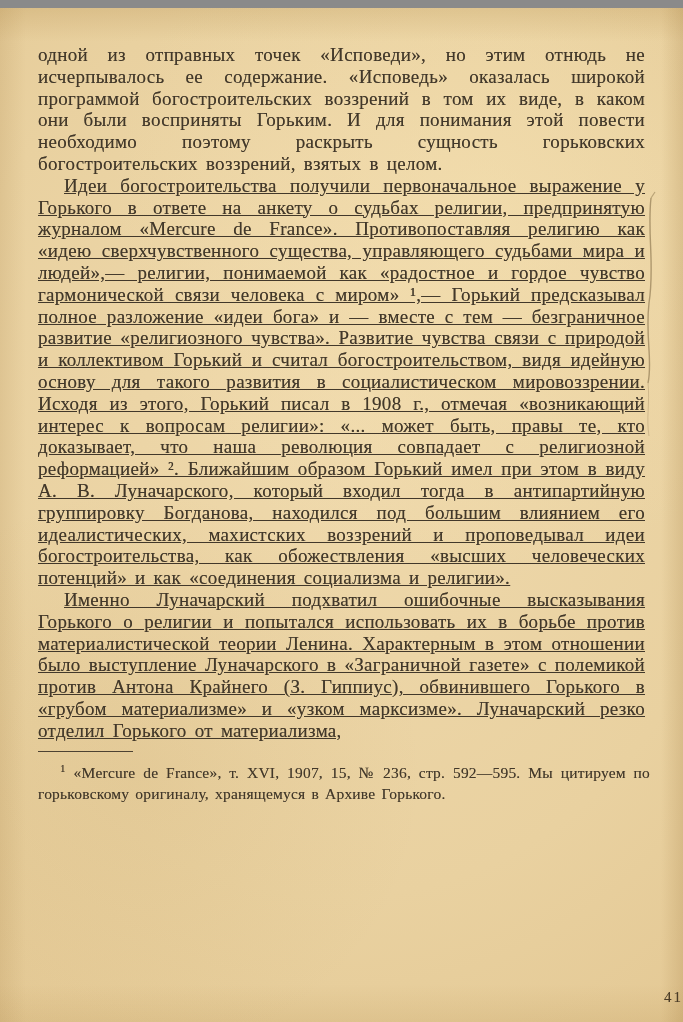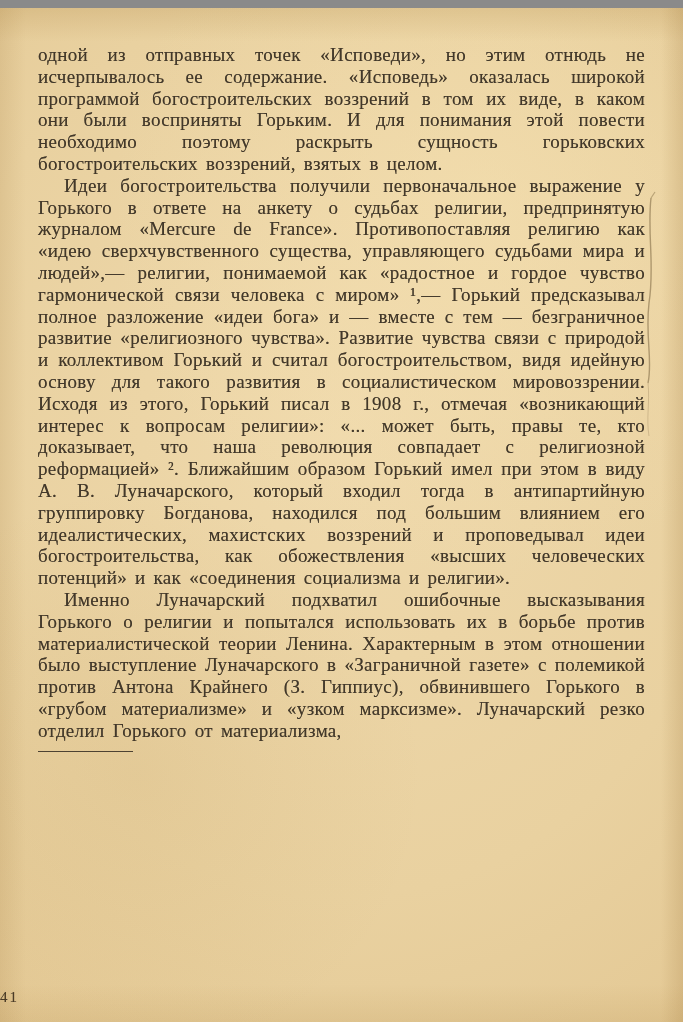--- a/index.html
+++ b/index.html
@@ -34,21 +34,21 @@
   }
   p.para {
     margin: 0;
     font-size: 19px;
     line-height: 21.8px;
     text-align: justify;
     letter-spacing: 0.3px;
     word-spacing: 3px;
     text-shadow: 0 0 0.5px rgba(66,56,42,0.55);
   }
-  p.para.indent { text-indent: 26px; }
+  p.para.indent { text-indent: 26px; text-decoration: underline; }
   .footnote-rule {
     border: none;
     border-top: 1.6px solid #4d4232;
     width: 95px;
     margin: 9px 0 10px 0;
   }
   .footnotes {
     width: 612px;
   }
   p.footnote {
@@ -64,21 +64,21 @@
   p.footnote sup {
     font-size: 11px;
     line-height: 0;
   }
   .fn-author { letter-spacing: 0.28em; }
   .page-number {
     position: absolute;
     left: 0;
     right: 0;
     bottom: 24px;
-    text-align: left;
+    text-align: right;
     font-size: 15px;
     letter-spacing: 2px;
     color: #4a3b26;
     text-shadow: 0 0 0.5px rgba(66,56,42,0.5);
   }
   .crease {
     position: absolute;
     top: 0;
     left: 0;
     pointer-events: none;
@@ -99,19 +99,20 @@
 
     <p class="para">одной из отправных точек «Исповеди», но этим отнюдь не исчерпывалось ее содержание. «Исповедь» оказалась широкой программой богостроительских воззрений в том их виде, в каком они были восприняты Горьким. И для понимания этой повести необходимо поэтому раскрыть сущность горьковских богостроительских воззрений, взятых в целом.</p>
 
     <p class="para indent">Идеи богостроительства получили первоначальное выражение у Горького в ответе на анкету о судьбах религии, предпринятую журналом «Mercure de France». Противопоставляя религию как «идею сверхчувственного существа, управляющего судьбами мира и людей»,— религии, понимаемой как «радостное и гордое чувство гармонической связи человека с миром» ¹,— Горький предсказывал полное разложение «идеи бога» и — вместе с тем — безграничное развитие «религиозного чувства». Развитие чувства связи с природой и коллективом Горький и считал богостроительством, видя идейную основу для такого развития в социалистическом мировоззрении. Исходя из этого, Горький писал в 1908 г., отмечая «возникающий интерес к вопросам религии»: «... может быть, правы те, кто доказывает, что наша революция совпадает с религиозной реформацией» ². Ближайшим образом Горький имел при этом в виду А. В. Луначарского, который входил тогда в антипартийную группировку Богданова, находился под большим влиянием его идеалистических, махистских воззрений и проповедывал идеи богостроительства, как обожествления «высших человеческих потенций» и как «соединения социализма и религии».</p>
 
     <p class="para indent">Именно Луначарский подхватил ошибочные высказывания Горького о религии и попытался использовать их в борьбе против материалистической теории Ленина. Характерным в этом отношении было выступление Луначарского в «Заграничной газете» с полемикой против Антона Крайнего (З. Гиппиус), обвинившего Горького в «грубом материализме» и «узком марксизме». Луначарский резко отделил Горького от материализма,</p>
 
     <hr class="footnote-rule">
 
     <section class="footnotes">
+      <p class="footnote"><sup>1</sup> <span>«Mercure de France», т. XVI, 1907, 15, № 236, стр. 592—595. Мы цитируем по горьковскому оригиналу, хранящемуся в Архиве Горького.</span></p>
     </section>
 
   </main>
 
   <div class="page-number">41</div>
 
 </div>
 
 </body></html>

